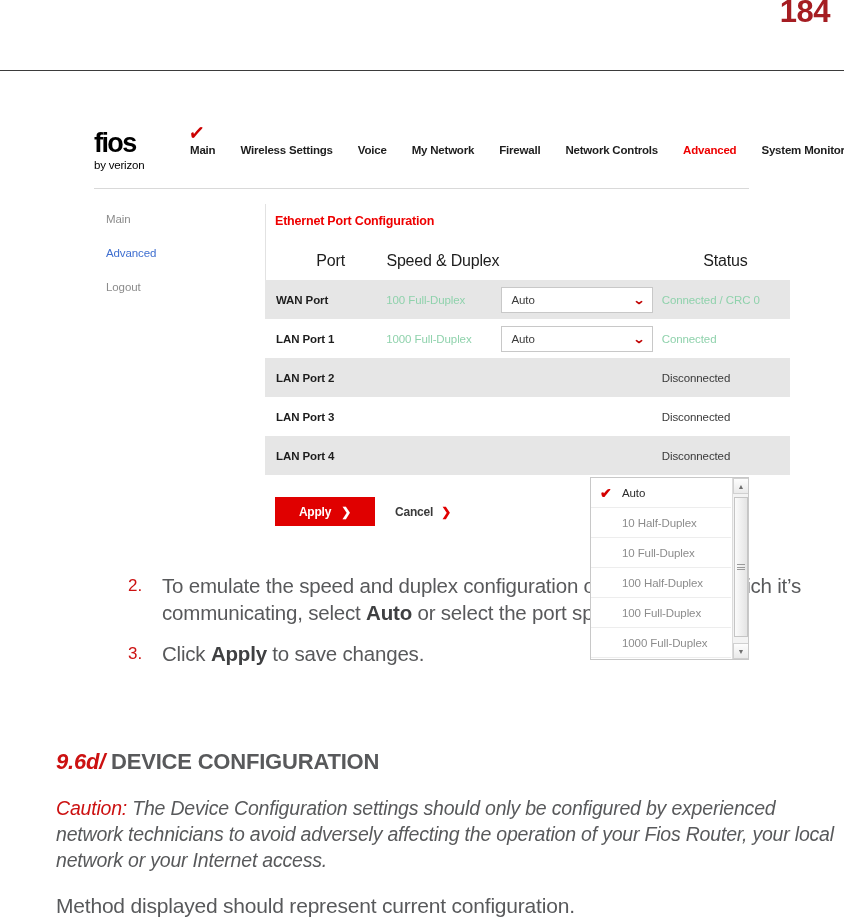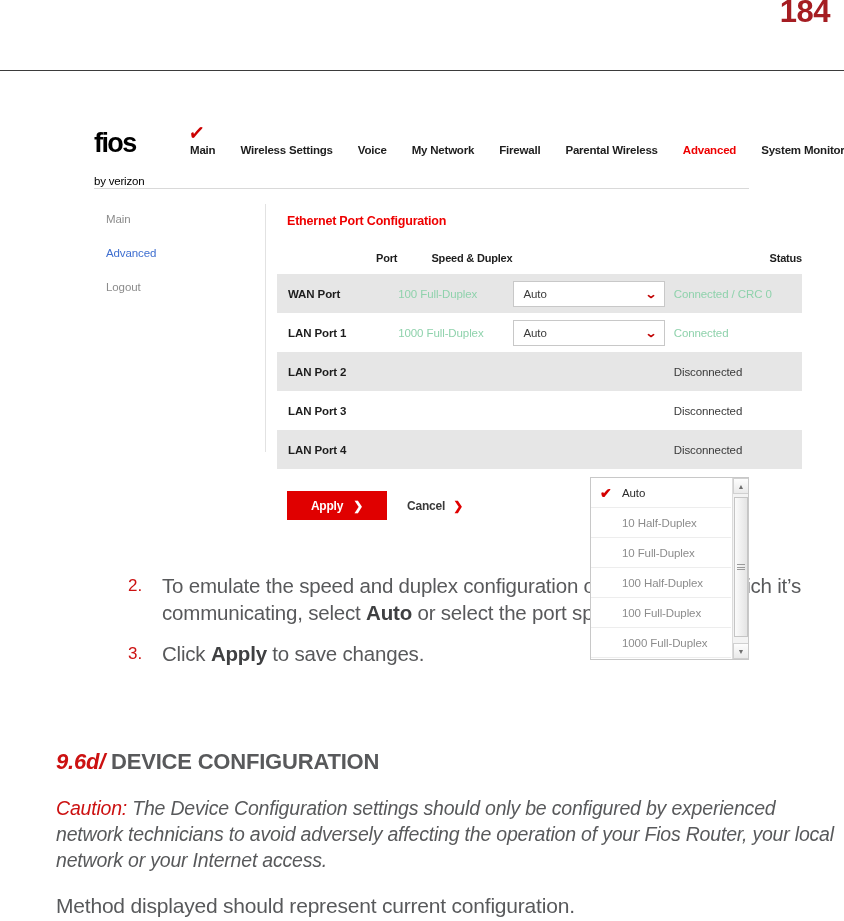--- a/index.html
+++ b/index.html
@@ -67,21 +67,21 @@
     right: -16px;
     top: -9px;
     color: #cc0000;
     font-size: 21px;
     font-weight: bold;
     transform: scaleX(0.9) rotate(8deg);
   }
   .logo-sub {
     font-size: 11.5px;
     color: #000000;
-    margin-top: 18px;
+    margin-top: 2px;
     letter-spacing: -0.2px;
   }
   .nav-items {
     position: absolute;
     left: 112px;
     top: 26px;
     display: flex;
     align-items: center;
     gap: 25px;
     white-space: nowrap;
@@ -120,43 +120,43 @@
     padding: 0 0 0 10px;
     margin-bottom: 22px;
     cursor: pointer;
     letter-spacing: -0.1px;
   }
   .side-item.active { color: #3f6fd0; }
 
   
   .panel {
     position: absolute;
-    left: 199px;
+    left: 187px;
     top: 86px;
     width: 525px;
   }
   .panel-title {
     font-size: 12.5px;
     font-weight: bold;
     color: #ee0000;
     letter-spacing: -0.2px;
     margin: 10px 0 0 10px;
   }
 
   table.ports {
     margin-top: 24px;
     border-collapse: collapse;
     width: 525px;
     table-layout: fixed;
   }
   table.ports th {
-    font-size: 11px;
-    font-weight: bold;
+    font-size: 16px;
+    font-weight: normal;
     color: #1d1d1d;
-    text-align: right;
+    text-align: center;
     padding: 0 0 10px 0;
     letter-spacing: -0.2px;
   }
   table.ports th.c1 { width: 120px; padding-left: 11px; }
   table.ports th.c2 { width: 115px; }
   table.ports th.c3 { width: 160px; }
   table.ports th.c4 { width: 129px; }
 
   table.ports td {
     font-size: 11.5px;
@@ -356,21 +356,21 @@
     <div class="logo">
       <span class="logo-word">fios</span><span class="logo-check">✓</span>
       <div class="logo-sub">by verizon</div>
     </div>
     <div class="nav-items">
       <span class="nav-item">Main</span>
       <span class="nav-item">Wireless Settings</span>
       <span class="nav-item">Voice</span>
       <span class="nav-item">My Network</span>
       <span class="nav-item">Firewall</span>
-      <span class="nav-item">Parental Wireless</span>
+      <span class="nav-item">Network Controls</span>
       <span class="nav-item active">Advanced</span>
       <span class="nav-item">System Monitoring</span>
     </div>
   </div>
   <div class="shot-rule"></div>
 
   <div class="side">
     <div class="side-item">Main</div>
     <div class="side-item active">Advanced</div>
     <div class="side-item">Logout</div>

